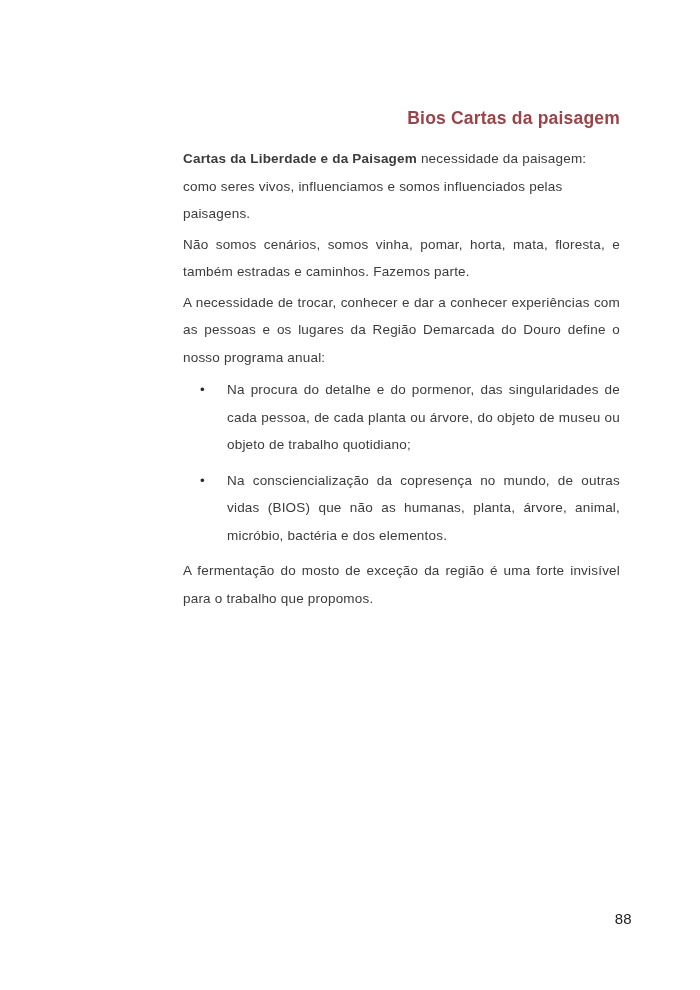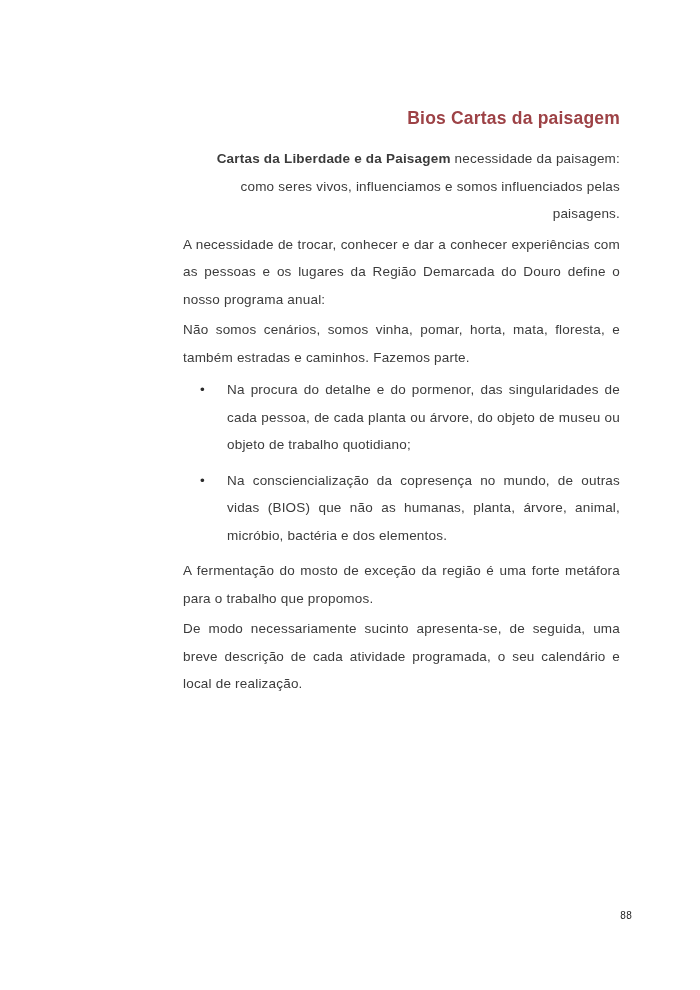--- a/index.html
+++ b/index.html
@@ -32,21 +32,21 @@
   }
   .para {
     margin: 0 0 3px 0;
     font-size: 13.5px;
     line-height: 27.5px;
     letter-spacing: 0.2px;
     color: #3b3b3b;
     text-align: justify;
   }
   .para.align-left {
-    text-align: right;
+    text-align: left;
   }
   .para .lead-bold {
     font-weight: bold;
   }
   .bullet-list {
     margin: 5px 0 0 0;
     padding: 0;
     list-style: none;
   }
   .bullet-item {
@@ -63,55 +63,54 @@
     position: absolute;
     left: 17px;
     top: 0;
     color: #2b2b2b;
     font-size: 13.5px;
   }
   .page-number {
     position: absolute;
     top: 910px;
     right: 68px;
-    font-size: 10px;
+    font-size: 15px;
     letter-spacing: 0.3px;
     color: #222222;
     text-align: center;
   }
 </style>
 </head>
 <body>
 
 <div class="page">
 
   <div class="content">
 
     <h1 class="doc-title">Bios Cartas da paisagem</h1>
 
     <p class="para align-left"><span class="lead-bold">Cartas da Liberdade e da Paisagem</span><span> necessidade da paisagem: como seres vivos, influenciamos e somos influenciados pelas paisagens.</span></p>
 
+    <p class="para">Não somos cenários, somos vinha, pomar, horta, mata, floresta, e também estradas e caminhos. Fazemos parte.</p>
+
     <p class="para">A necessidade de trocar, conhecer e dar a conhecer experiências com as pessoas e os lugares da Região Demarcada do Douro define o nosso programa anual:</p>
-
-    <p class="para">Não somos cenários, somos vinha, pomar, horta, mata, floresta, e também estradas e caminhos. Fazemos parte.</p>
 
 
 
     <ul class="bullet-list">
       <li class="bullet-item">
         <span class="bullet-marker">•</span>
         <span>Na procura do detalhe e do pormenor, das singularidades de cada pessoa, de cada planta ou árvore, do objeto de museu ou objeto de trabalho quotidiano;</span>
       </li>
       <li class="bullet-item">
         <span class="bullet-marker">•</span>
         <span>Na consciencialização da copresença no mundo, de outras vidas (BIOS) que não as humanas, planta, árvore, animal, micróbio, bactéria e dos elementos.</span>
       </li>
     </ul>
 
-    <p class="para">A fermentação do mosto de exceção da região é uma forte metáfora para o trabalho que propomos.</p>
+    <p class="para">A fermentação do mosto de exceção da região é uma forte invisível para o trabalho que propomos.</p>
 
-    <p class="para">De modo necessariamente sucinto apresenta-se, de seguida, uma breve descrição de cada atividade programada, o seu calendário e local de realização.</p>
 
   </div>
 
   <div class="page-number">88</div>
 
 </div>
 
 </body></html>

